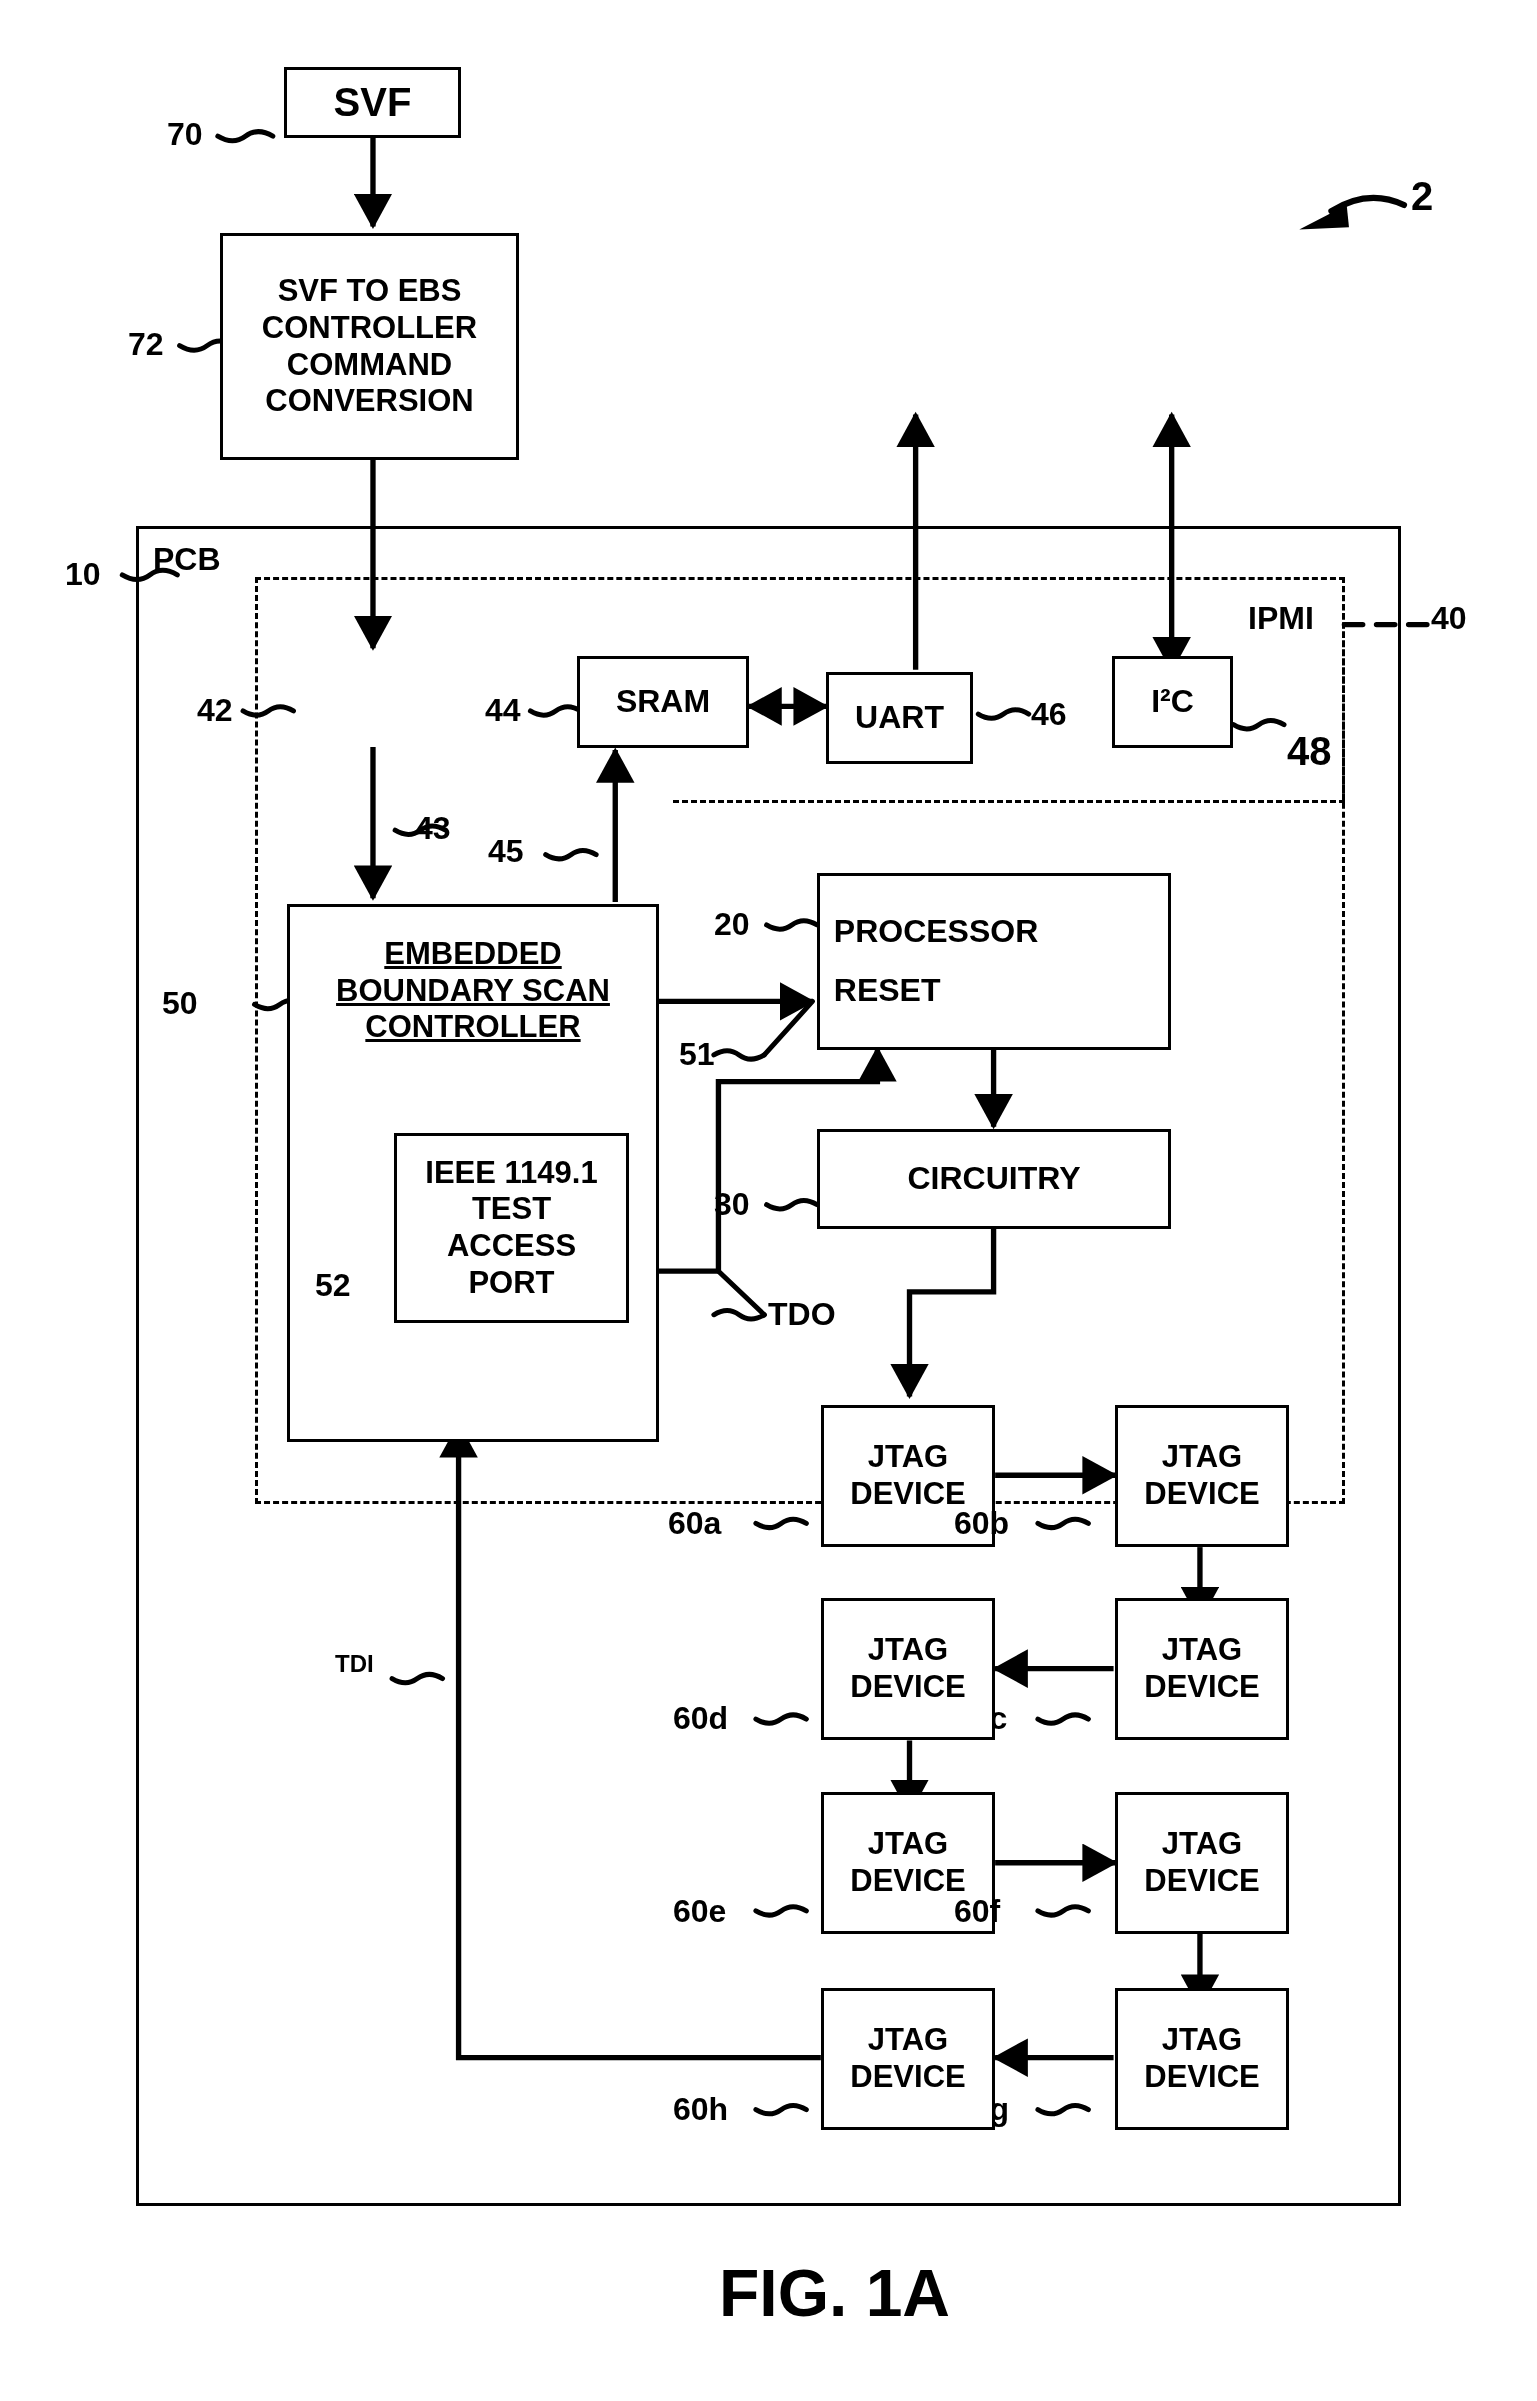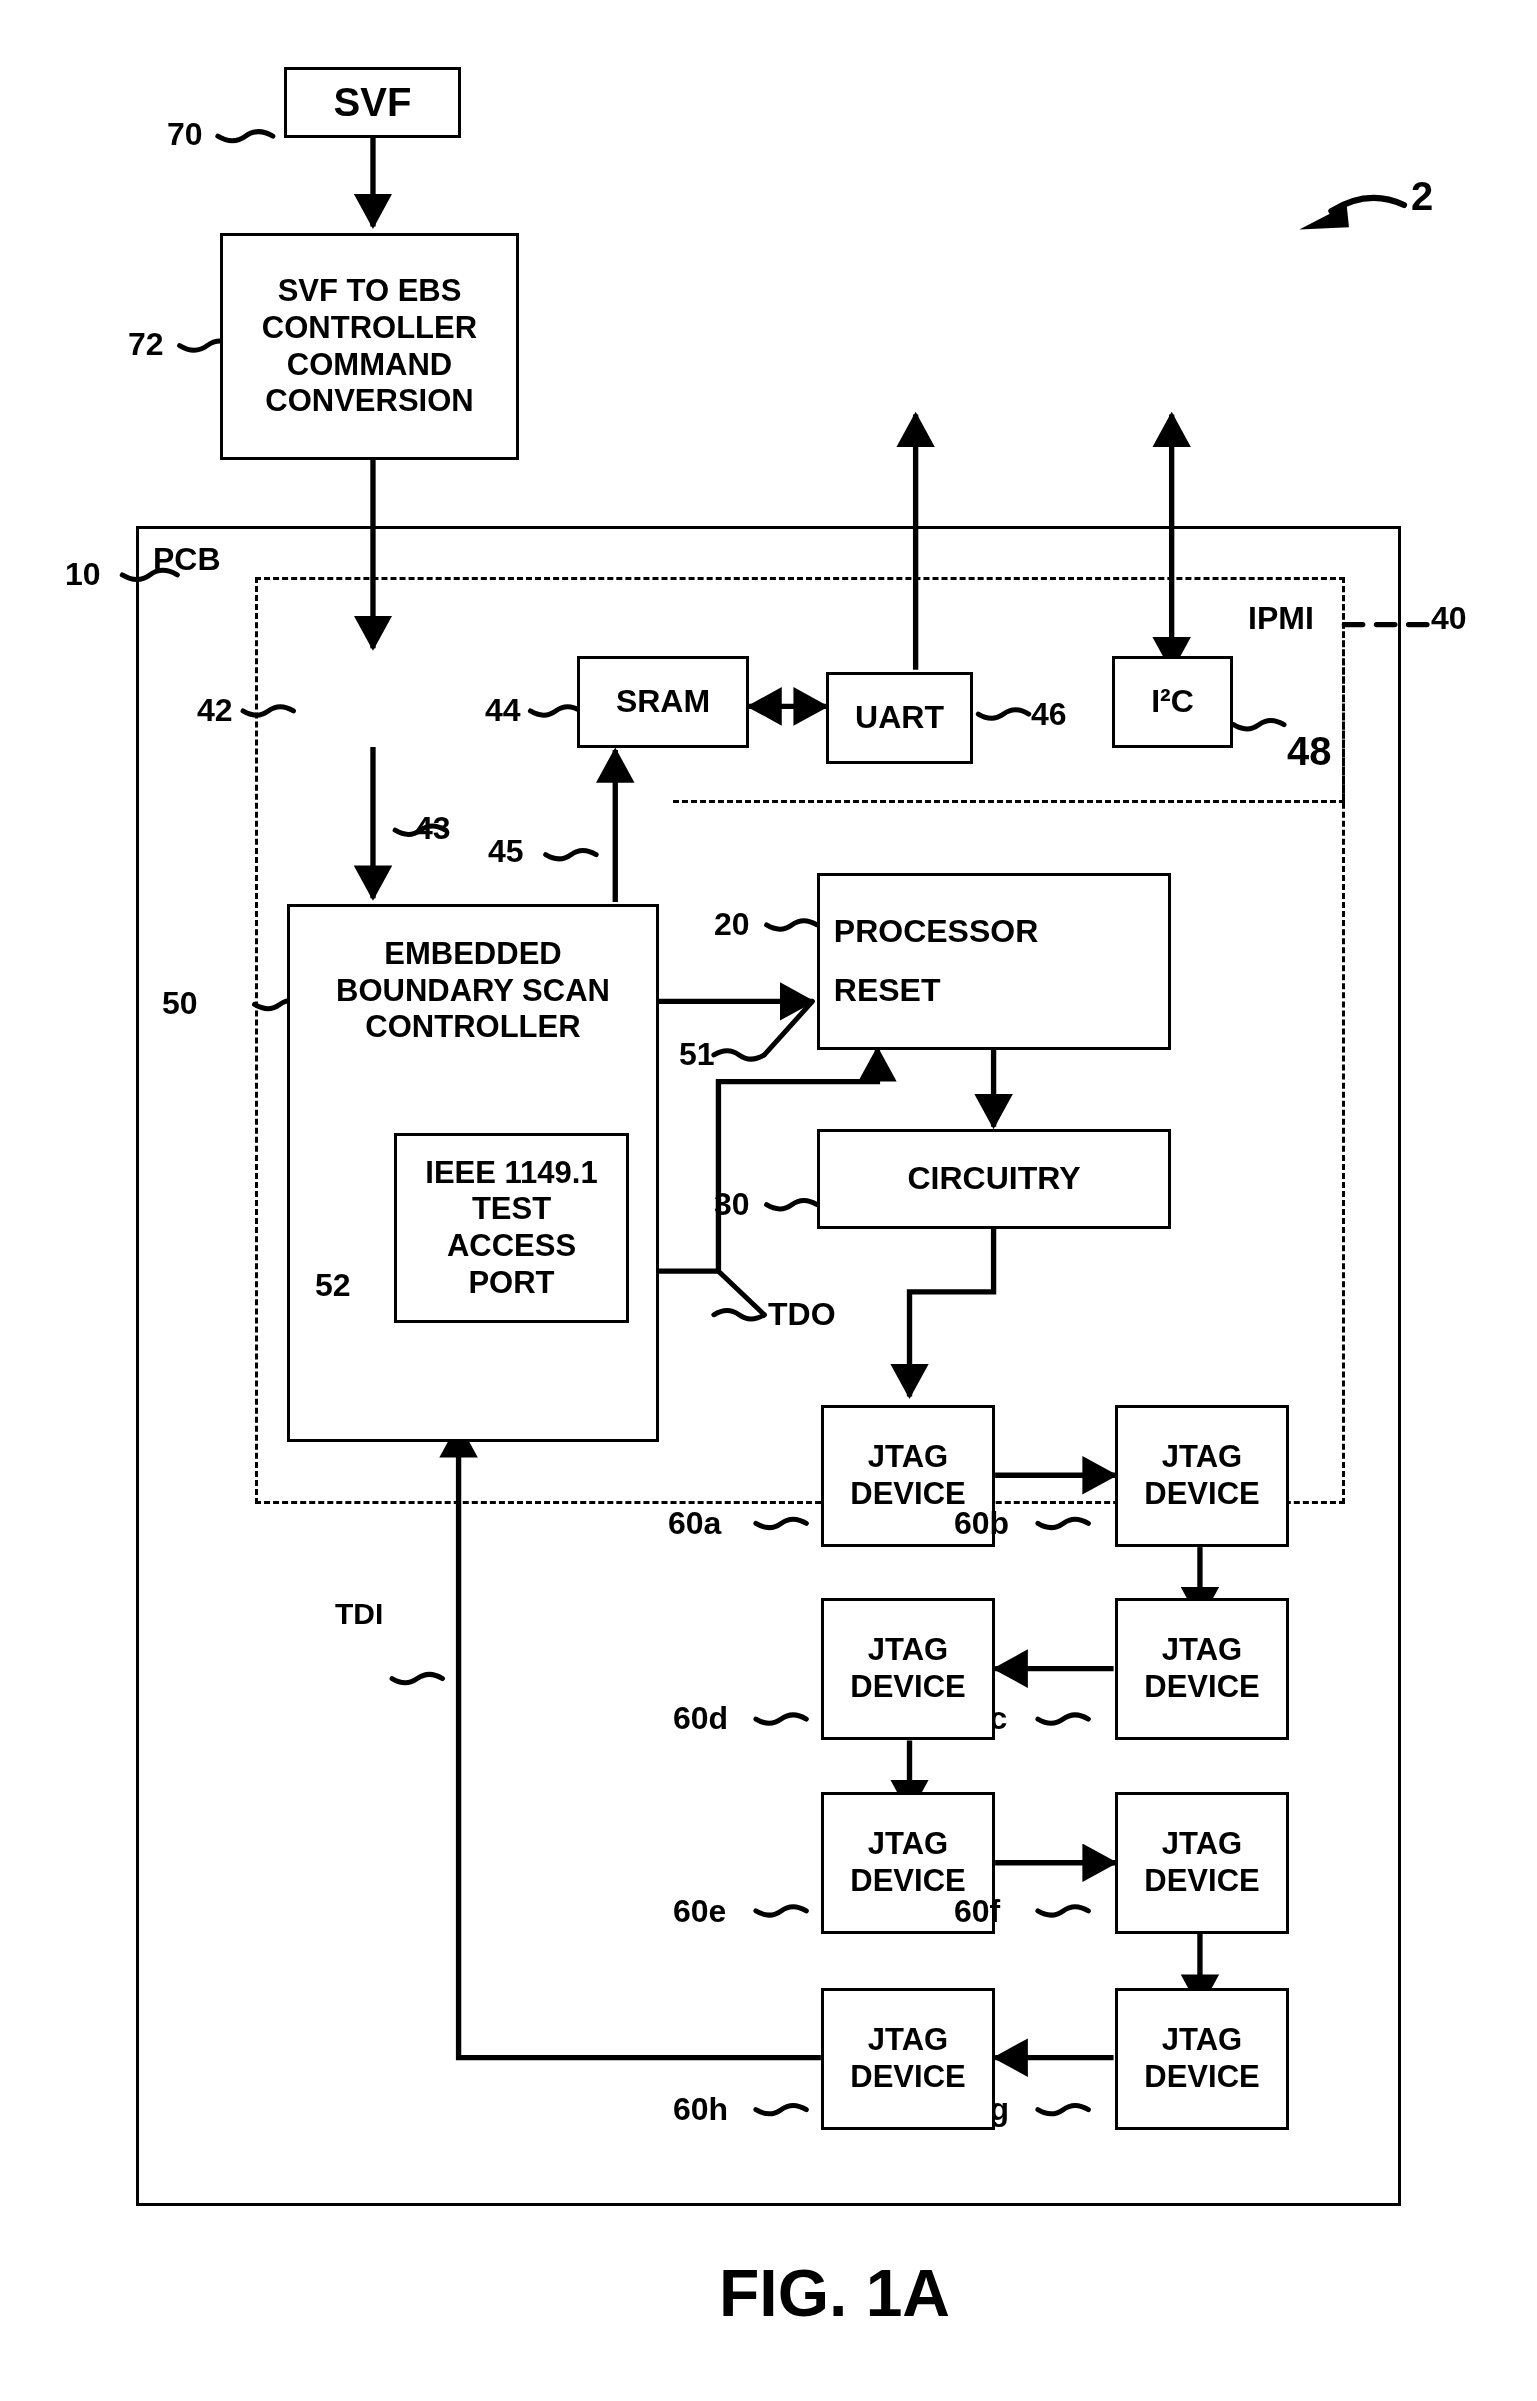--- a/index.html
+++ b/index.html
@@ -139,21 +139,21 @@
   <div class="box" style="left:826px;top:672px;width:147px;height:92px;font-size:32px;">
     <span class="ln">UART</span>
   </div>
   <div class="ref" style="left:1031px;top:696px;font-size:32px;">46</div>
 
   <div class="box" style="left:1112px;top:656px;width:121px;height:92px;font-size:32px;">
     <span class="ln">I²C</span>
   </div>
   <div class="ref" style="left:1287px;top:706px;font-size:40px;margin-top:23px;">48</div>
 
-  <div class="box" style="left:287px;top:904px;width:372px;height:538px;font-size:31px;justify-content:flex-start;padding-top:29px;">
+  <div class="box" style="left:287px;top:904px;width:372px;height:538px;font-size:31px;justify-content:flex-start;padding-top:29px;text-decoration:underline;">
     <span class="ln">EMBEDDED</span>
     <span class="ln">BOUNDARY SCAN</span>
     <span class="ln">CONTROLLER</span>
   </div>
   <div class="ref" style="left:162px;top:985px;font-size:32px;">50</div>
 
   <div class="box" style="left:394px;top:1133px;width:235px;height:190px;font-size:31px;">
     <span class="ln">IEEE 1149.1</span>
     <span class="ln">TEST</span>
     <span class="ln">ACCESS</span>
@@ -169,21 +169,21 @@
 
   <div class="box" style="left:817px;top:1129px;width:354px;height:100px;font-size:32px;">
     <span class="ln">CIRCUITRY</span>
   </div>
   <div class="ref" style="left:714px;top:1186px;font-size:32px;">30</div>
 
   <div class="ref" style="left:415px;top:810px;font-size:32px;">43</div>
   <div class="ref" style="left:488px;top:833px;font-size:32px;">45</div>
   <div class="ref" style="left:679px;top:1036px;font-size:32px;">51</div>
   <div class="lbl" style="left:768px;top:1296px;font-size:32px;">TDO</div>
-  <div class="lbl" style="left:335px;top:1597px;font-size:30px;">TDI</div>
+  <div class="lbl" style="left:335px;top:1650px;font-size:24px;">TDI</div>
 
   <div class="box" style="left:821px;top:1405px;width:174px;height:142px;font-size:31px;">
     <span class="ln">JTAG</span>
     <span class="ln">DEVICE</span>
   </div>
   <div class="ref" style="left:668px;top:1505px;font-size:32px;text-align:right;">60a</div>
 
   <div class="box" style="left:1115px;top:1405px;width:174px;height:142px;font-size:31px;">
     <span class="ln">JTAG</span>
     <span class="ln">DEVICE</span>

